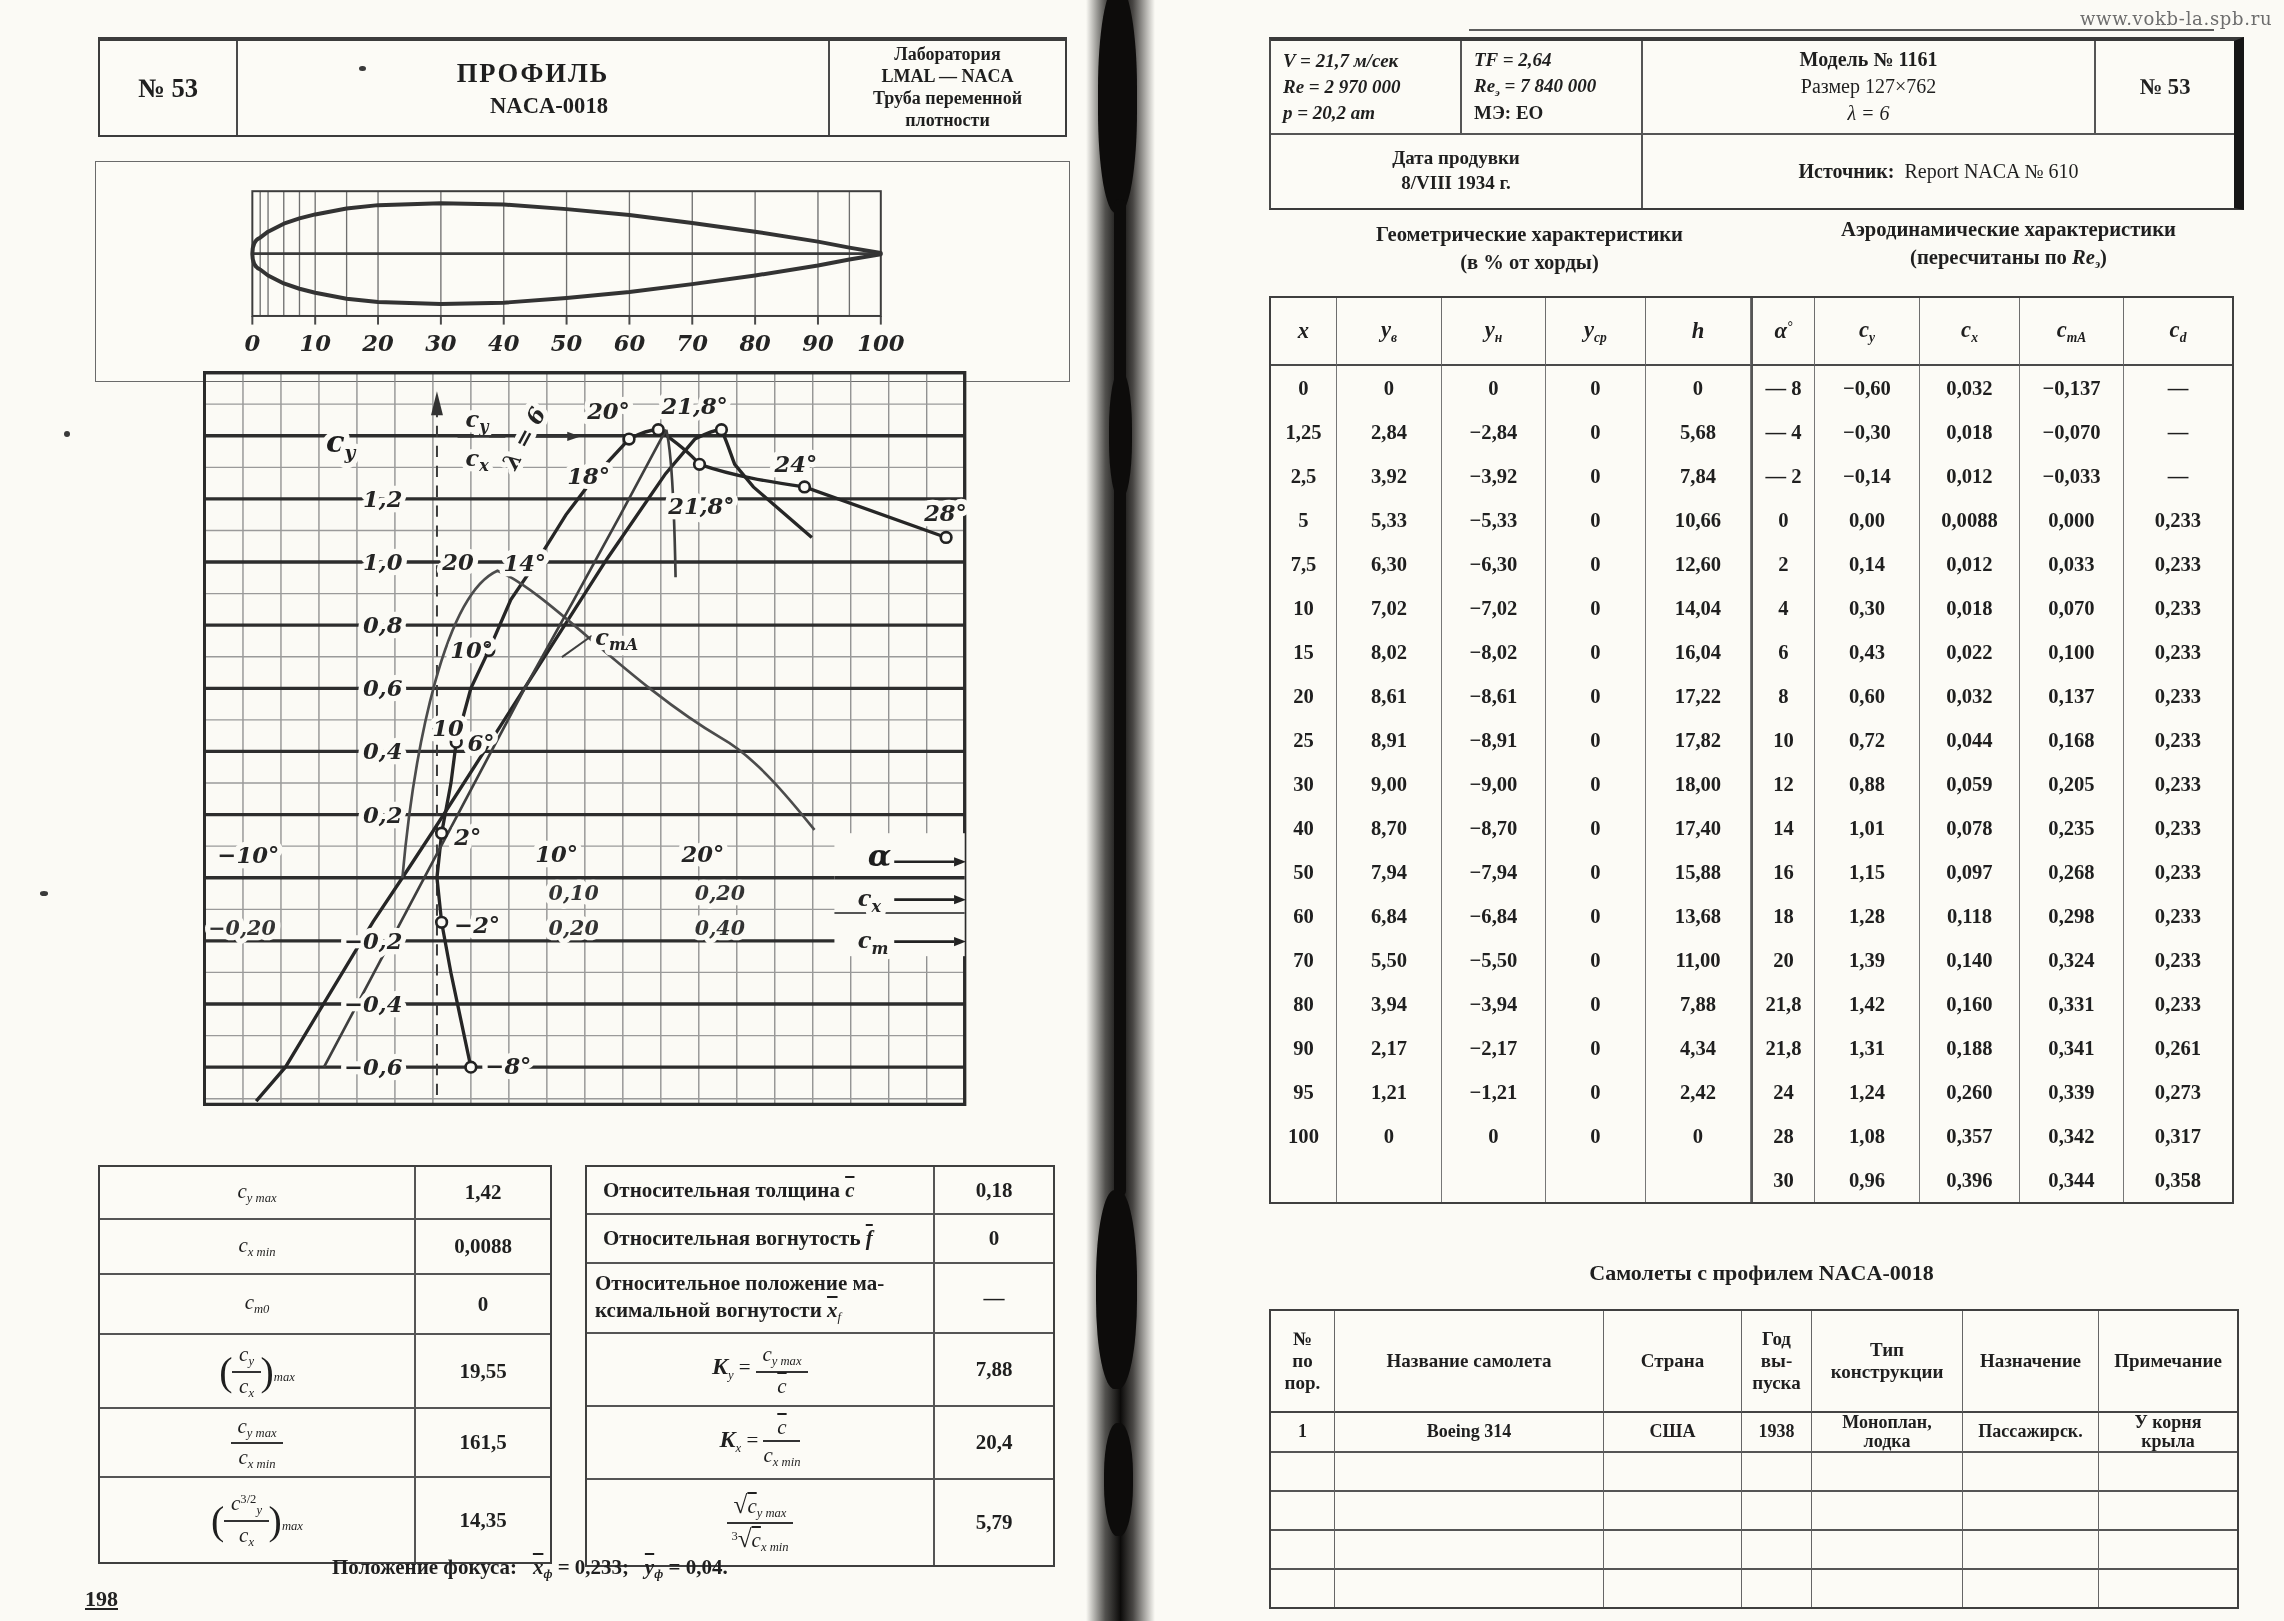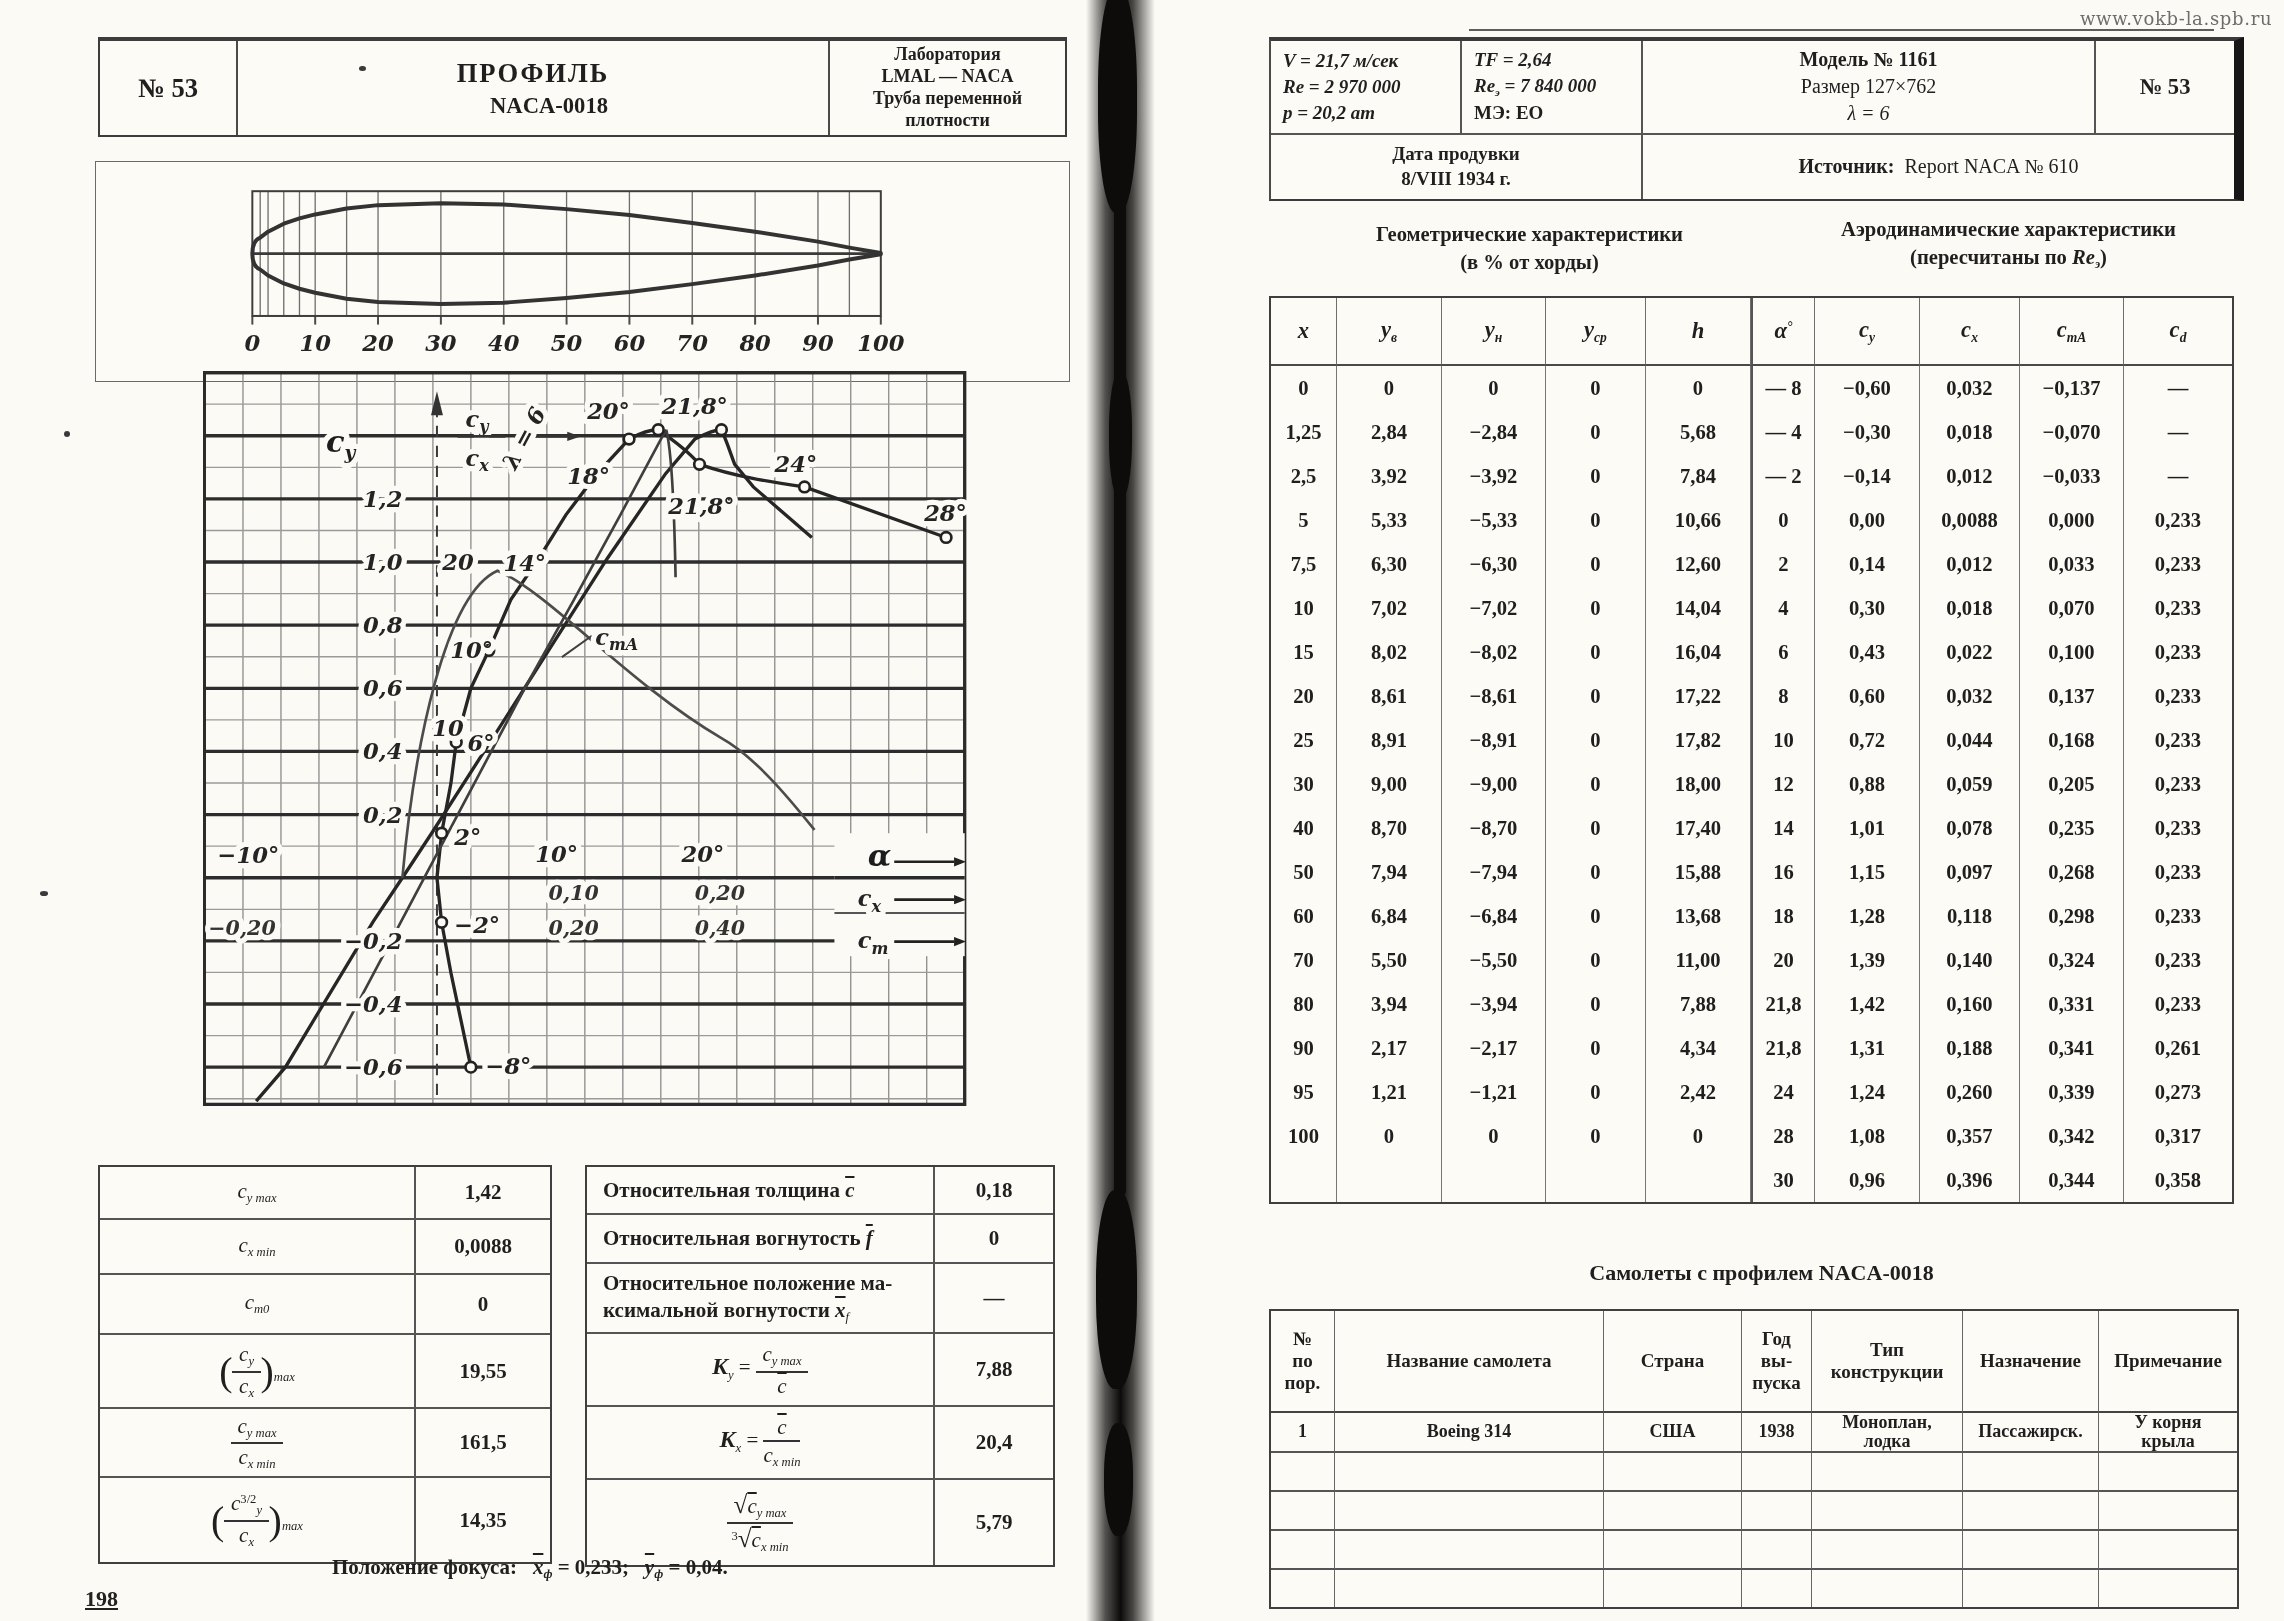--- a/index.html
+++ b/index.html
@@ -349,21 +349,21 @@
       </td>
       <td class="val">0,18</td>
     </tr>
     <tr style="height:49px;">
       <td class="lab" style="text-align:left;padding-left:16px;">
         <span class="b">Относительная вогнутость</span> <span class="il ov b">f</span>
       </td>
       <td class="val">0</td>
     </tr>
     <tr style="height:70px;">
-      <td class="lab" style="text-align:left;padding-left:16px;line-height:1.25;">
+      <td class="lab" style="text-align:left;padding-left:8px;line-height:1.25;">
         <span class="b">Относительное  положение  ма-</span><br>
         <span class="b">ксимальной  вогнутости</span> <span class="il ov b">x</span><span class="sb">f</span>
       </td>
       <td class="val">—</td>
     </tr>
     <tr style="height:73px;margin-top:24px;">
       <td class="lab">
         <span class="il b" style="font-size:24px;">K</span><span class="sb">y</span> =
         <span class="frac"><span class="num"><span class="il">c</span><span class="sb">y max</span></span><span class="den"><span class="il ov">c</span></span></span>
       </td>
@@ -427,21 +427,21 @@
         <div class="il b"><span>Re</span><span class="sb">э</span> <span>= 7 840 000</span></div>
         <div class="b">МЭ:  ЕО</div>
       </td>
       <td class="c" style="font-size:20px;line-height:1.35;">
         <div class="b">Модель №  1161</div>
         <div>Размер 127×762</div>
         <div class="il">λ = 6</div>
       </td>
       <td class="c b" style="font-size:22.6px;">№ 53</td>
     </tr>
-    <tr style="height:64px;">
+    <tr style="height:73px;">
       <td class="nl c b" colspan="2" style="font-size:19px;line-height:1.3;">
         <div>Дата продувки</div>
         <div>8/VIII 1934 г.</div>
       </td>
       <td class="c" colspan="2" style="font-size:20px;">
         <span class="b">Источник:</span>&nbsp;
         <span>Report  NACA  №  610</span>
       </td>
     </tr>
   </tbody>

